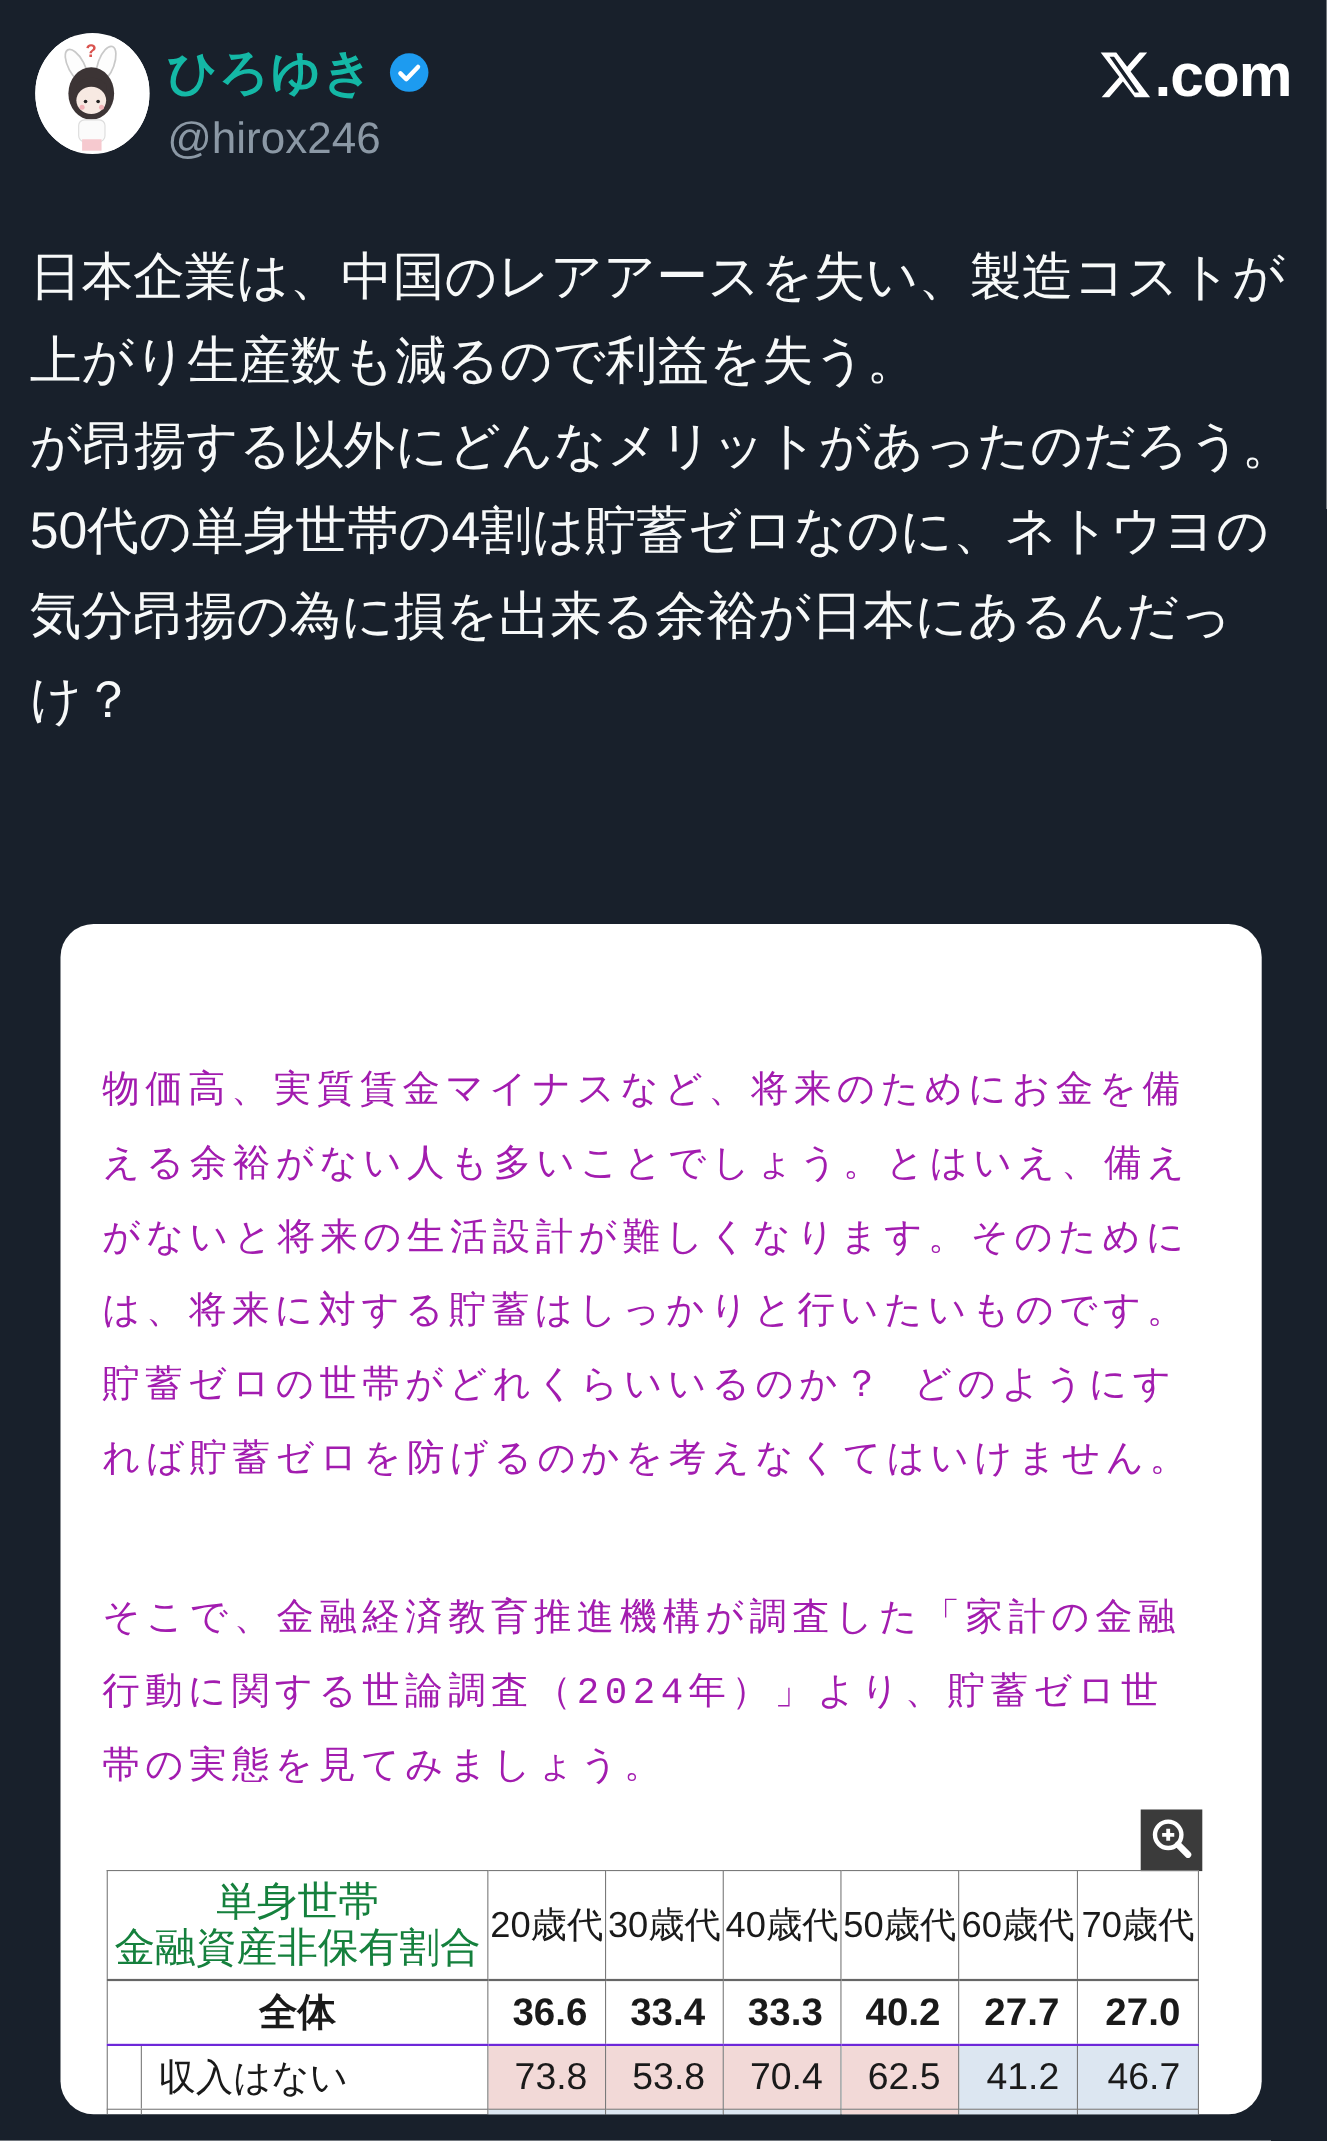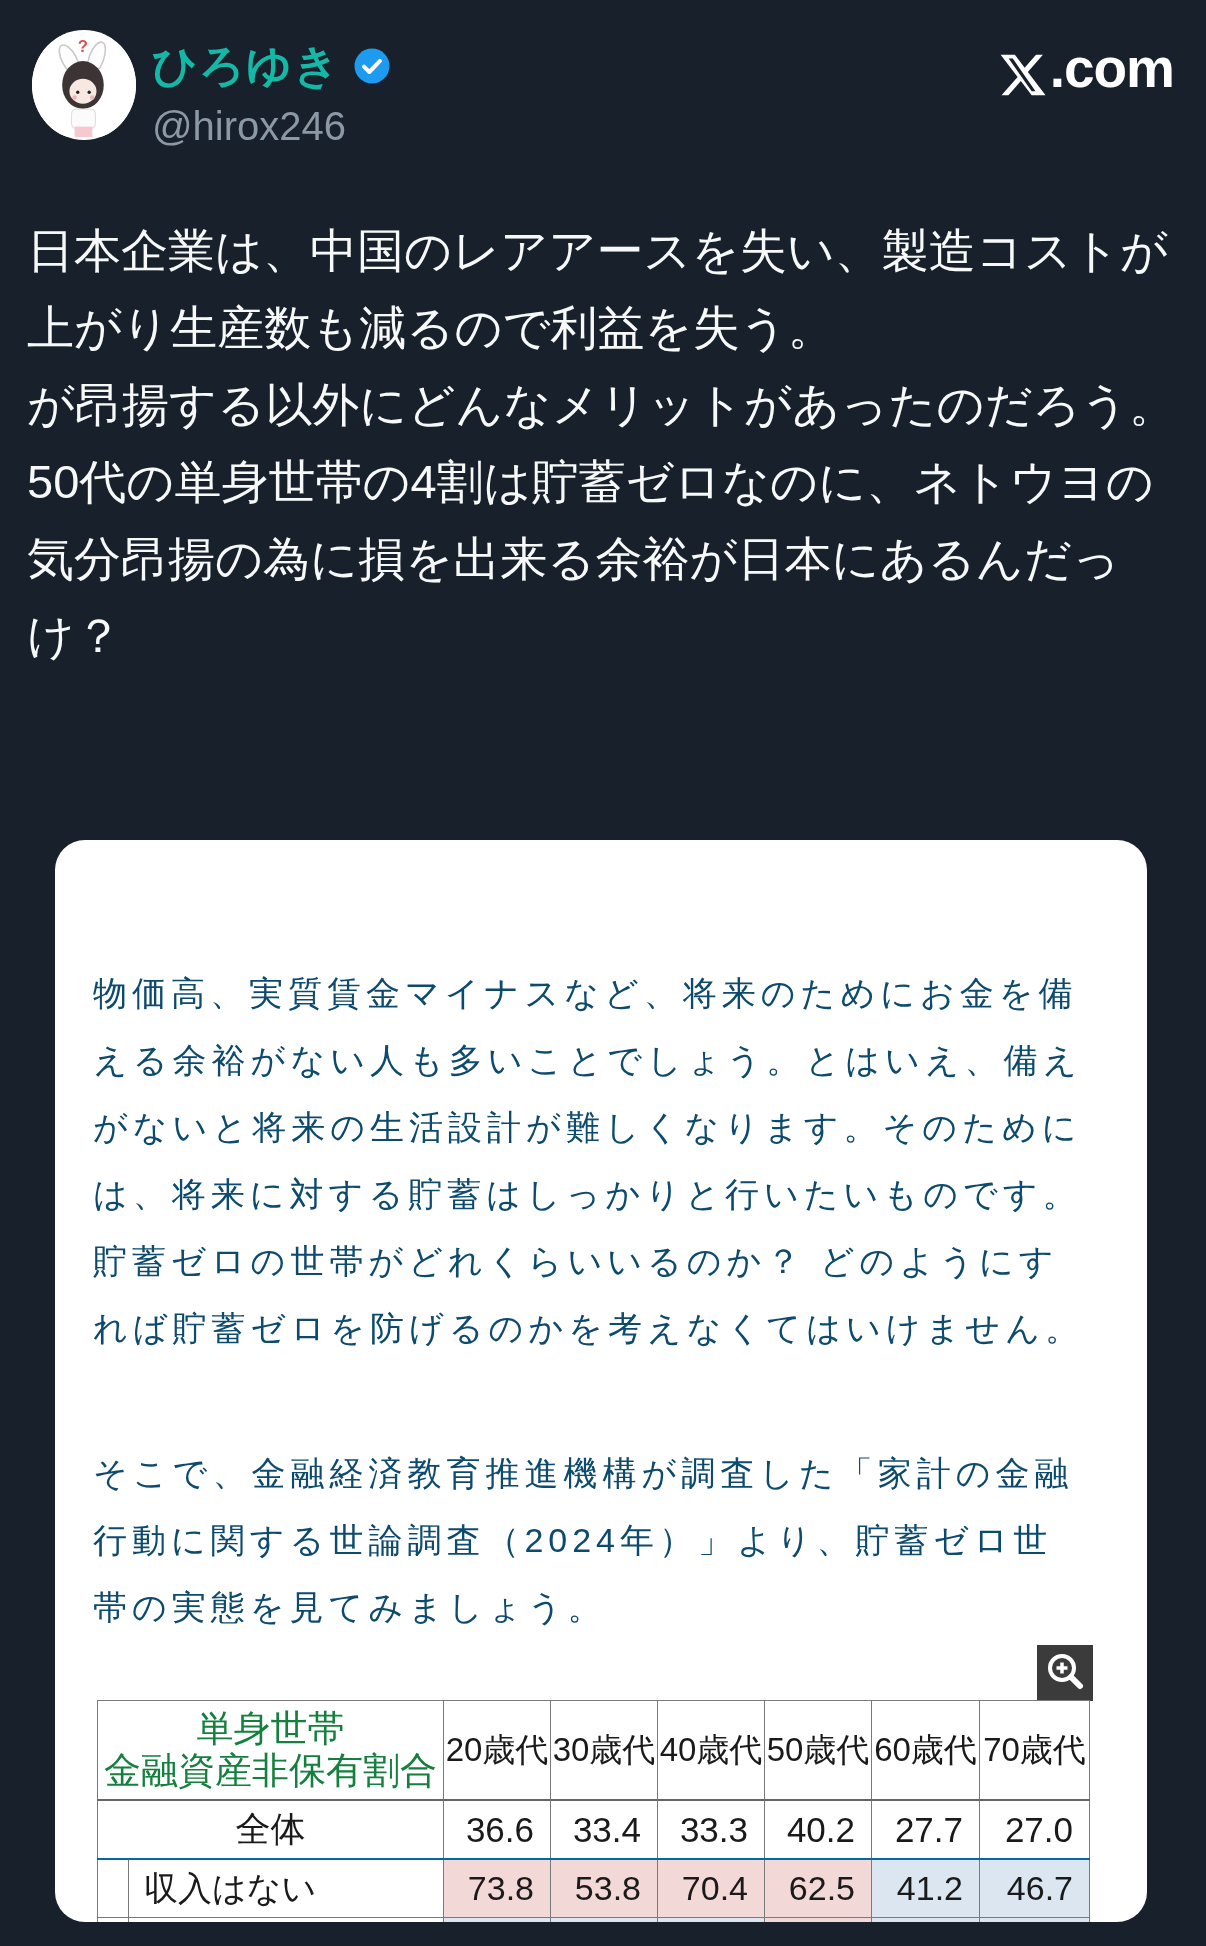--- a/index.html
+++ b/index.html
@@ -14,21 +14,21 @@
   .avatar{
     position:absolute;left:32px;top:30px;width:104px;height:110px;
     border-radius:50%;background:#ffffff;overflow:hidden;
   }
   .names{position:absolute;left:152px;top:36px;}
   .name-row{display:flex;align-items:center;gap:12px;}
   .display-name{font-size:45px;font-weight:bold;color:#14b8a6;letter-spacing:1px;}
   .badge{width:40px;height:40px;flex:0 0 auto;}
   .handle{font-size:40px;color:#8b98a5;margin-top:8px;}
   .site-logo{
-    position:absolute;right:32px;top:36px;display:flex;align-items:flex-end;
+    position:absolute;right:32px;top:36px;display:flex;align-items:center;
     color:#ffffff;font-weight:bold;
   }
   .site-logo svg{width:50px;height:50px;margin-right:2px;}
   .site-suffix{font-size:55px;letter-spacing:-1px;}
 
   
   .tweet-text{
     position:absolute;left:27px;top:212px;width:1160px;
     color:#f7f9f9;font-size:47px;
   }
@@ -36,40 +36,40 @@
 
   
   .card{
     position:absolute;left:55px;top:840px;width:1092px;height:1082px;
     background:#ffffff;border-radius:30px;overflow:hidden;
   }
   .headline-row{position:absolute;left:36px;top:34px;display:flex;align-items:flex-start;}
   .red-bar{width:11px;height:54px;background:#c9161d;margin-right:24px;margin-top:2px;}
   .headline{font-size:45px;font-weight:bold;color:#111111;letter-spacing:1px;line-height:58px;}
 
-  .body-para{position:absolute;left:38px;width:1020px;color:#0c4a6e;font-size:34px;letter-spacing:5px;}
+  .body-para{position:absolute;left:38px;width:1020px;color:#a21caf;font-size:34px;letter-spacing:5px;font-family:Liberation Mono, monospace;}
   .body-para .tline{height:67px;line-height:67px;white-space:nowrap;}
   .para1{top:120px;}
   .para2{top:600px;}
 
   
   .zoom-btn{
     position:absolute;left:982px;top:805px;width:56px;height:56px;
     background:#3b3b3b;
   }
 
   
   .tablewrap{position:absolute;left:42px;top:860px;width:992px;}
   table.stats{border-collapse:collapse;table-layout:fixed;width:992px;color:#1a1a1a;}
   table.stats td{border:1px solid #7a7a7a;overflow:hidden;}
   tr.hdr td{height:96px;border-bottom:2px solid #666666;}
   .corner{text-align:center;font-size:37px;color:#15803d;}
   .corner div{line-height:42px;}
   .agehead{text-align:center;font-size:33px;}
-  tr.total td{height:55px;font-weight:normal;font-size:35px;border-bottom:2px solid #0369a1;margin-top:45px;}
+  tr.total td{height:55px;font-weight:bold;font-size:35px;border-bottom:2px solid #6d28d9;margin-top:45px;}
   tr.datarow td{height:55px;font-size:34px;}
   .label-total{text-align:center;}
   .label-indent{text-align:left;padding-left:46px;position:relative;}
   .label-indent::after{content:'';position:absolute;left:30px;top:0;bottom:0;width:1px;background:#7a7a7a;}
   .num{text-align:right;padding-right:16px;}
   .cell-pink{background:#f2d9d7;}
   .cell-blue{background:#dce6f1;}
 </style>
 </head>
 <body>

